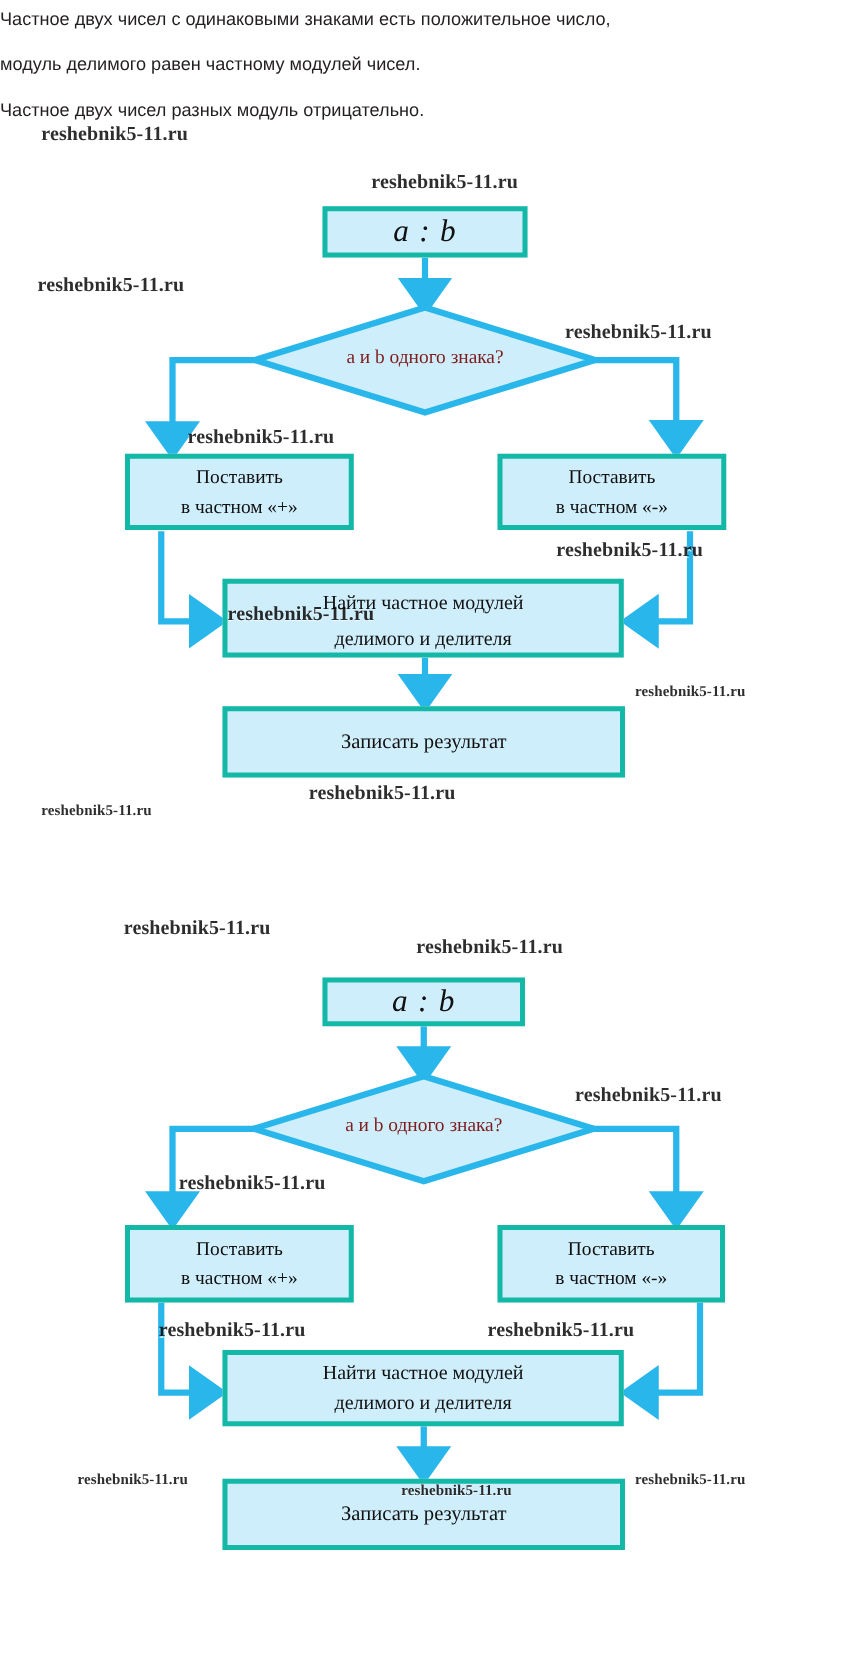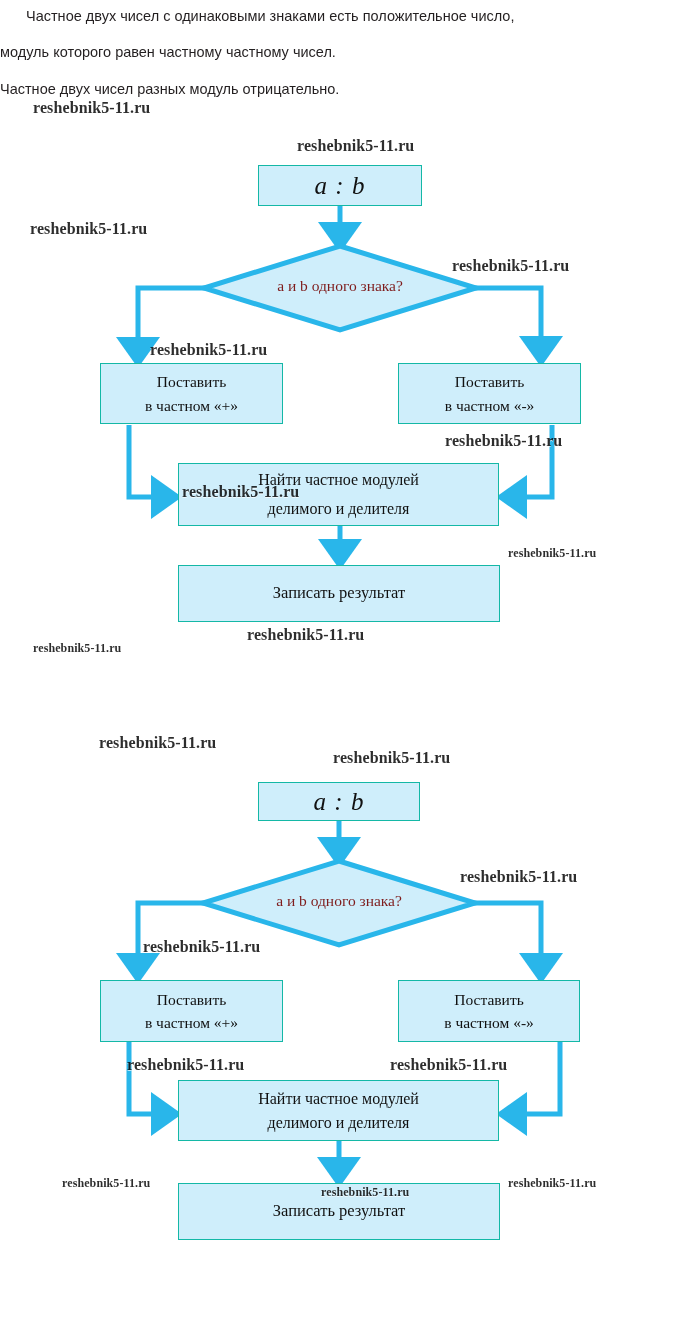--- a/index.html
+++ b/index.html
@@ -23,21 +23,21 @@
     top: 0px;
     width: 680px;
   }
   .intro-line {
     font-family: "Liberation Sans", sans-serif;
     font-size: 14.5px;
     color: #231f20;
     line-height: 1.2;
     white-space: nowrap;
   }
-  .intro-line.l1 { position: absolute; left: 0px;  top: 8px; padding-left: 26px; }
+  .intro-line.l1 { position: absolute; left: 0px;  top: 8px; }
   .intro-line.l2 { position: absolute; left: 0px;  top: 44px; }
   .intro-line.l3 { position: absolute; left: 0px;  top: 81px; }
 
   
   .wm {
     position: absolute;
     font-family: "Liberation Serif", serif;
     font-weight: bold;
     color: #000000;
     opacity: .82;
@@ -53,21 +53,21 @@
     left: 0;
     top: 0;
     width: 680px;
   }
   .chart svg { display: block; }
 
   .node {
     position: absolute;
     box-sizing: border-box;
     background: #cfeefb;
-    border: 1px solid #14b8a6;
+    border: 4px solid #14b8a6;
     display: flex;
     flex-direction: column;
     align-items: center;
     justify-content: center;
     text-align: center;
     color: #111111;
     font-family: "Liberation Serif", serif;
   }
   .node .ln { display: block; line-height: 1.5; white-space: nowrap; }
 
@@ -84,21 +84,21 @@
     font-family: "Liberation Serif", serif;
     color: #7f1d1d;
     white-space: nowrap;
   }
 </style>
 </head>
 <body>
 
 <div class="intro">
   <div class="intro-line l1">Частное двух чисел с одинаковыми знаками есть положительное число,</div>
-  <div class="intro-line l2">модуль которого равен частному частному чисел.</div>
+  <div class="intro-line l2">модуль делимого равен частному модулей чисел.</div>
   <div class="intro-line l3">Частное двух чисел разных модуль отрицательно.</div>
 </div>
 
 <div class="chart">
   <svg width="680" height="1330" viewBox="0 0 680 1330" xmlns="http://www.w3.org/2000/svg" aria-hidden="true">
     <defs>
       <marker id="ah" markerWidth="10" markerHeight="10" refX="4.2" refY="5" orient="auto" markerUnits="strokeWidth">
         <path d="M0,0.6 L0,9.4 L6.2,5 z" fill="#29b6ea"></path>
       </marker>
     </defs>

